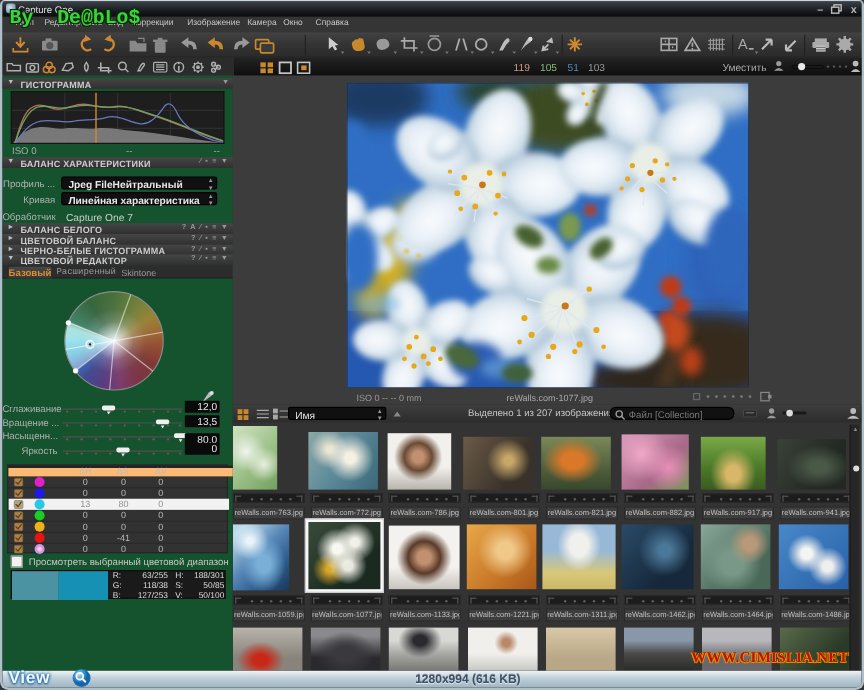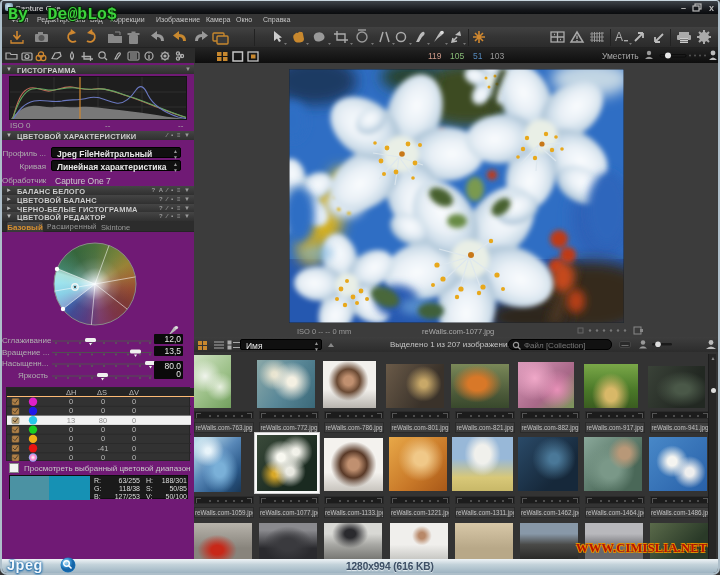--- a/index.html
+++ b/index.html
@@ -16,21 +16,21 @@
 #green{position:absolute;left:6px;top:4px;font-family:"Liberation Mono",monospace;font-weight:bold;font-size:16.5px;color:#3cd43c;text-shadow:1px 1px 0 #0a2a0a,-1px -1px 0 #0a2a0a,1px -1px 0 #0a2a0a,-1px 1px 0 #0a2a0a;letter-spacing:0px;z-index:60;}
 
 #menu{position:absolute;left:0;top:13px;width:716px;height:13px;background:#353535;color:#c6c6c6;font-size:7px;}
 #menu span{position:absolute;top:2px;}
 
 #tb1{position:absolute;left:0;top:26px;width:716px;height:21px;background:linear-gradient(#424242,#343434 50%,#2b2b2b);border-bottom:1px solid #222;}
 
 #row2{position:absolute;left:0;top:47px;width:716px;height:15px;background:#2b2b2b;}
 #vbar{position:absolute;left:193px;top:47px;width:523px;height:15px;background:linear-gradient(#232323,#0e0e0e);}
 
-#lpanel{position:absolute;left:0;top:62px;width:192px;height:496px;background:#701a75;}
+#lpanel{position:absolute;left:0;top:62px;width:192px;height:496px;background:#14532d;}
 .shead{position:absolute;left:0;width:192px;height:9px;background:linear-gradient(#454545,#303030);color:#cccccc;font-size:7.5px;font-weight:bold;}
 .shead .tt{position:absolute;left:15px;top:1px;letter-spacing:.2px;}
 .shead .arr{position:absolute;left:4px;top:1px;font-size:6px;color:#bbb;}
 .shead .icons{position:absolute;right:3px;top:1px;font-size:6px;color:#999;letter-spacing:1px;}
 
 #viewer{position:absolute;left:192px;top:62px;width:524px;height:274px;background:#3c3c3c;}
 #photo{position:absolute;left:95px;top:6px;width:335px;height:254px;background:#2a62b4;}
 #caption{position:absolute;left:0px;top:262px;width:524px;height:12px;color:#9a9a9a;font-size:7.5px;}
 
 #browser{position:absolute;left:192px;top:336px;width:524px;height:222px;background:#333333;overflow:hidden;}
@@ -259,21 +259,21 @@
       <path d="M2 44 C8 22,12 13,20 11 C28 9,32 15,40 14 C48 13,54 9,62 10 C70 11,76 14,84 12 C94 10,104 15,114 18 C124 21,134 25,144 29 C154 33,166 38,178 41" fill="none" stroke="#c06a58" stroke-width="1.1"></path>
       <path d="M2 44 C8 24,14 14,22 12 C30 10,36 14,44 13 C52 12,58 10,66 11 C74 12,80 13,88 12 C98 11,108 16,118 19 C128 22,138 26,148 30 C158 34,168 38,178 41" fill="none" stroke="#62a862" stroke-width="1.1"></path>
       <path d="M2 44 C8 34,14 26,24 24 C34 22,42 26,52 24 C60 22,68 24,78 21 C88 18,96 24,106 26 C114 27.5,120 22,126 13 C130 7,134 9,138 18 C144 30,156 36,168 40 L178 42" fill="none" stroke="#6a78c0" stroke-width="1.1"></path>
       <path d="M70 0 L70 44" stroke="#d08830" stroke-width="1.2"></path>
     </svg>
     <span class="abs" style="left:8px;top:58px;font-size:8px;color:#aaa;">ISO 0</span>
     <span class="abs" style="left:103px;top:58px;font-size:8px;color:#aaa;">--</span>
     <span class="abs" style="left:176px;top:58px;font-size:8px;color:#aaa;">--</span>
     <div class="shead" style="top:68px;">
         <span class="arr">▼</span>
-        <span class="tt">ЦВЕТОВОЙ ХАРАКТЕРИСТИКИ</span>
+        <span class="tt">БАЛАНС ХАРАКТЕРИСТИКИ</span>
         <span class="icons">∕ ▪ ≡ ▼</span>
       </div>
     <span class="lbl" style="left:0;top:86px;width:44px;">Профиль ...</span>
     <div class="ddown" style="left:49px;top:83.5px;width:130px;height:11px;">
         <span style="position:absolute;left:5px;top:1px;">Jpeg FileНейтральный</span>
         <span style="position:absolute;right:2px;top:0px;color:#999;font-size:5px;">▲<br>▼</span>
       </div>
     <span class="lbl" style="left:0;top:99px;width:44px;">Кривая</span>
     <div class="ddown" style="left:49px;top:96.5px;width:130px;height:11px;">
         <span style="position:absolute;left:5px;top:1px;">Линейная характеристика</span>
@@ -387,21 +387,21 @@
           <path d="M147 33 l3 0 l-1.5 2.5 Z"></path>
         <rect x="95" y="40" width="11" height="4" rx="1.5"></rect>
           <path d="M99 45 l3 0 l-1.5 2.5 Z"></path>
       </g>
     </svg>
     <div class="vbox" style="left:152px;top:271px;width:29px;height:10px;"><span style="padding-right:2px;">12,0</span></div>
     <div class="vbox" style="left:152px;top:282.5px;width:29px;height:10px;"><span style="padding-right:2px;">13,5</span></div>
     <div class="vbox" style="left:152px;top:298px;width:29px;height:10px;"><span style="padding-right:2px;">80,0</span></div>
     <div class="vbox" style="left:152px;top:306px;width:29px;height:10px;"><span style="padding-right:2px;">0</span></div>
     <div id="ctable" class="abs" style="left:4px;top:324px;width:184px;height:74px;background:#323232;border:1px solid #262626;font-size:7.5px;color:#bbb;">
-      <div class="abs" style="left:0;top:0;width:206px;height:9px;background:#242424;border-bottom:1px solid #fdba74;">
+      <div class="abs" style="left:0;top:0;width:206px;height:9px;background:#242424;border-bottom:7px solid #fdba74;">
         <span class="abs" style="left:59px;">ΔH</span>
           <span class="abs" style="left:90px;">ΔS</span>
           <span class="abs" style="left:122px;">ΔV</span>
       </div>
       <svg width="184" height="65" style="position:absolute;left:0;top:9px;">
         <g stroke="#2a2a2a">
             <path d="M0 9.3 L184 9.3 M0 18.6 L184 18.6 M0 27.9 L184 27.9 M0 37.2 L184 37.2 M0 46.5 L184 46.5 M0 55.8 L184 55.8"></path>
           </g>
         <rect x="0" y="18.6" width="184" height="9.3" fill="#f2f2f2"></rect>
         <g fill="#b08048" stroke="#806030" stroke-width=".5">
@@ -861,21 +861,21 @@
     </div>
     <div class="abs" style="left:514px;top:17px;width:8px;height:205px;background:#262626;border-left:1px solid #1c1c1c;">
       <div class="abs" style="left:1px;top:1px;width:6px;height:8px;color:#888;font-size:5px;text-align:center;">▲</div>
       <div class="abs" style="left:1.5px;top:34px;width:5px;height:5px;border-radius:50%;background:#ddd;"></div>
     </div>
   </div>
   <div id="status">
     <span class="res">1280x994 (616 KB)</span>
   </div>
 </div>
-<div id="viewbtn">Jpeg</div>
+<div id="viewbtn">View</div>
 <svg width="18" height="18" style="position:absolute;left:60px;top:557px;z-index:71;">
     <circle cx="8" cy="8" r="7.5" fill="#1c7ac0"></circle>
     <circle cx="8" cy="8" r="7" fill="url(#vg)"></circle>
     <defs>
       <radialGradient id="vg" cx="35%" cy="30%">
         <stop offset="0%" stop-color="#b8e0f4"></stop>
         <stop offset="60%" stop-color="#3c96d4"></stop>
         <stop offset="100%" stop-color="#1565a8"></stop>
       </radialGradient>
     </defs>

